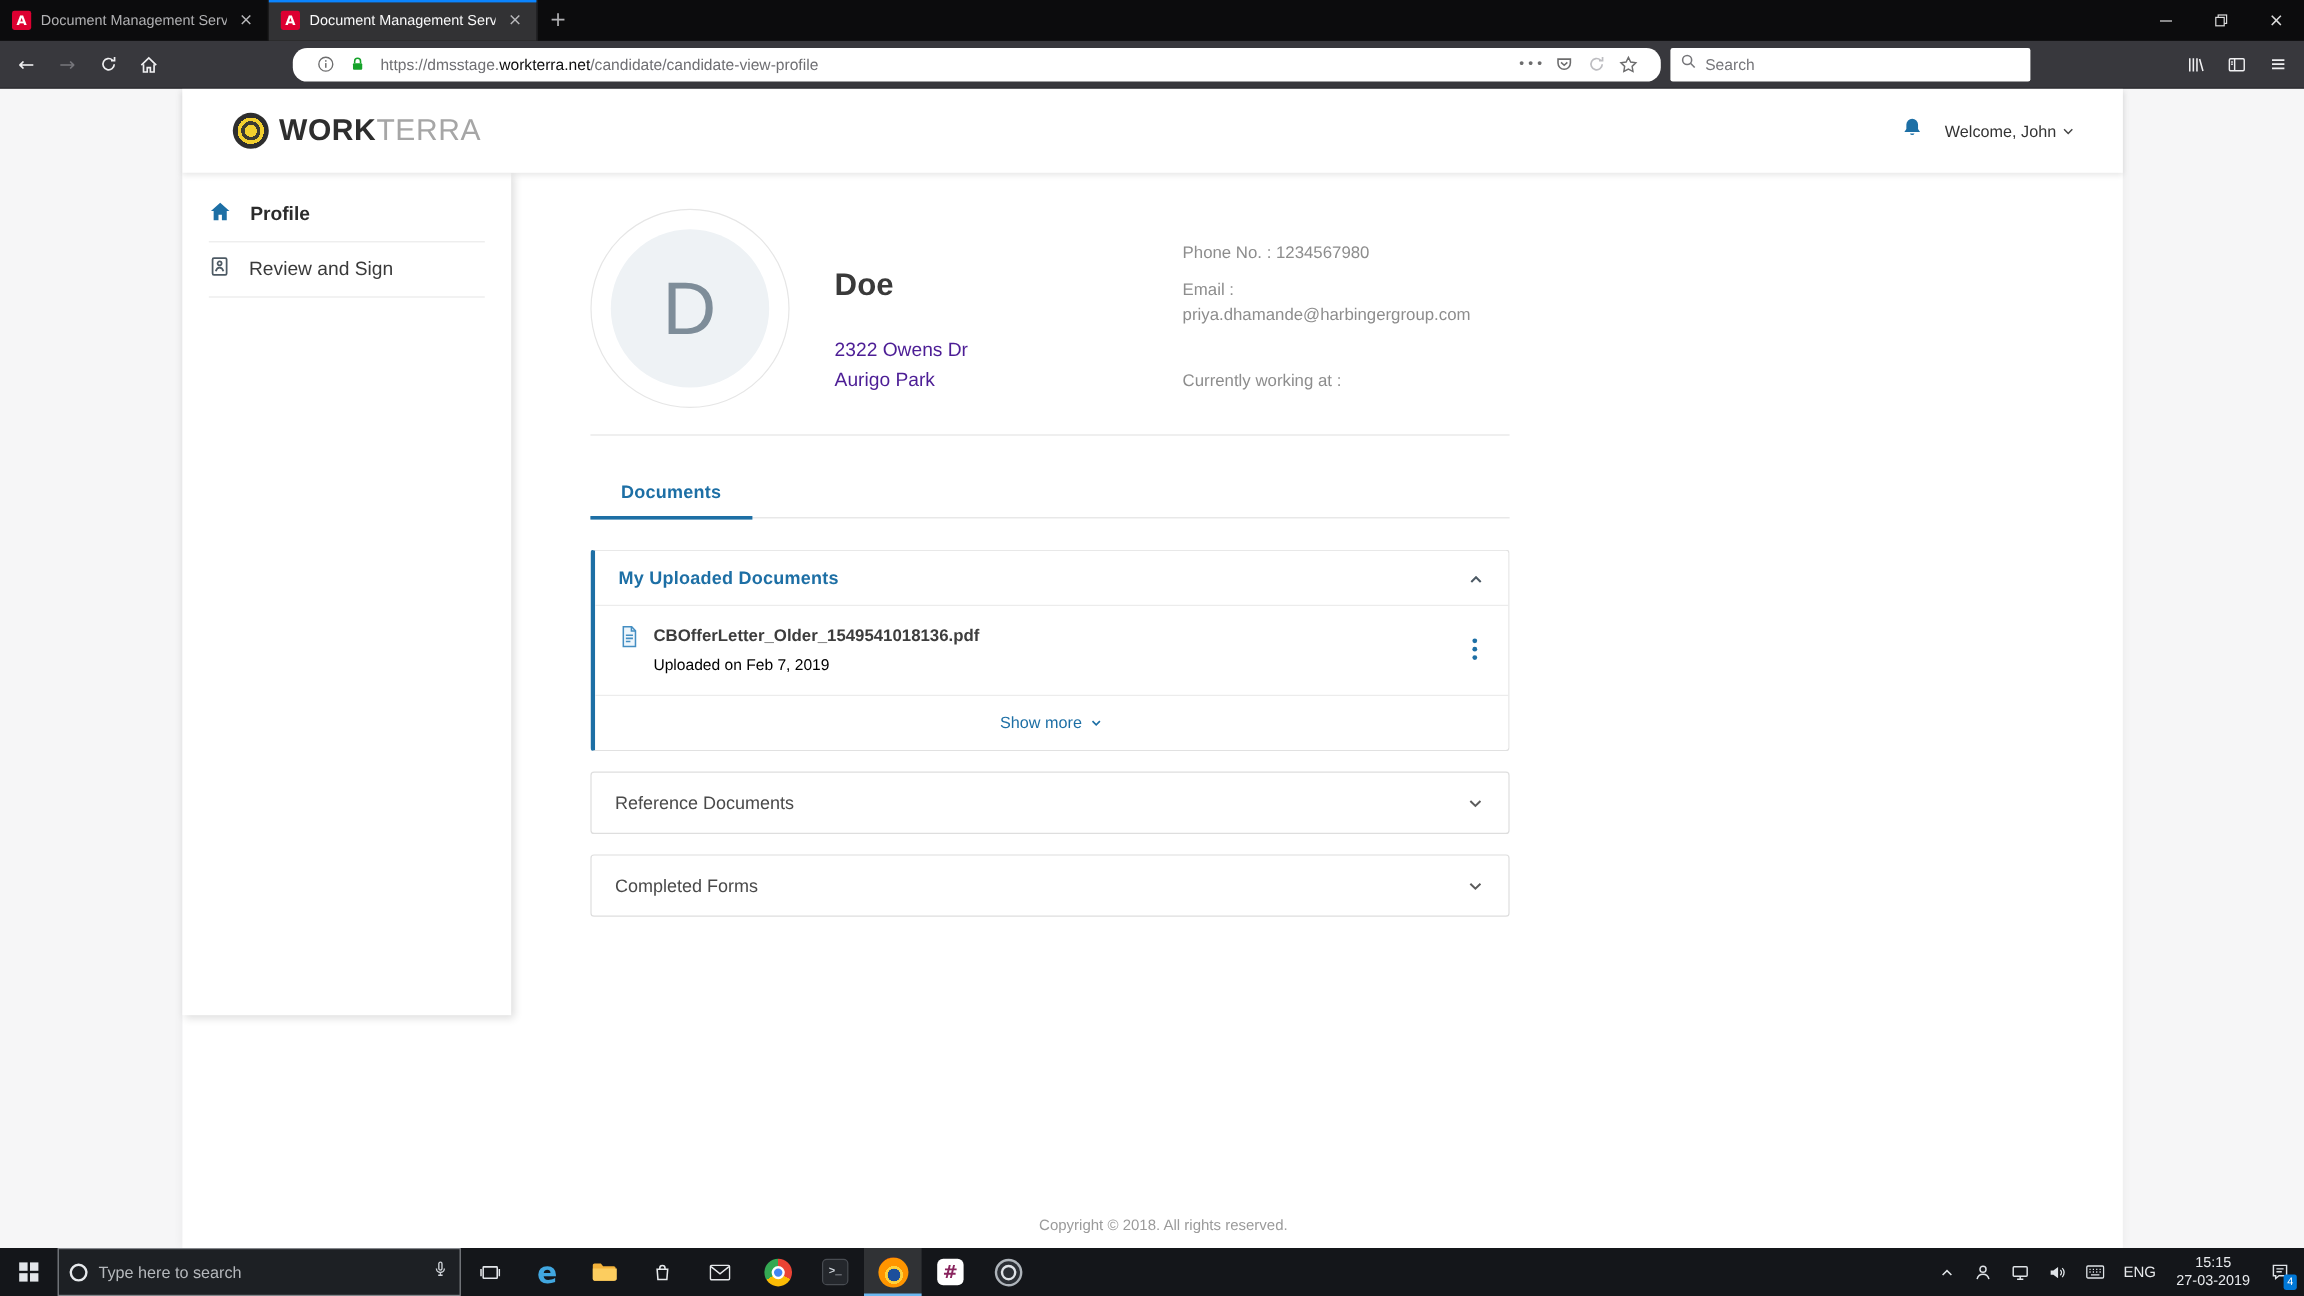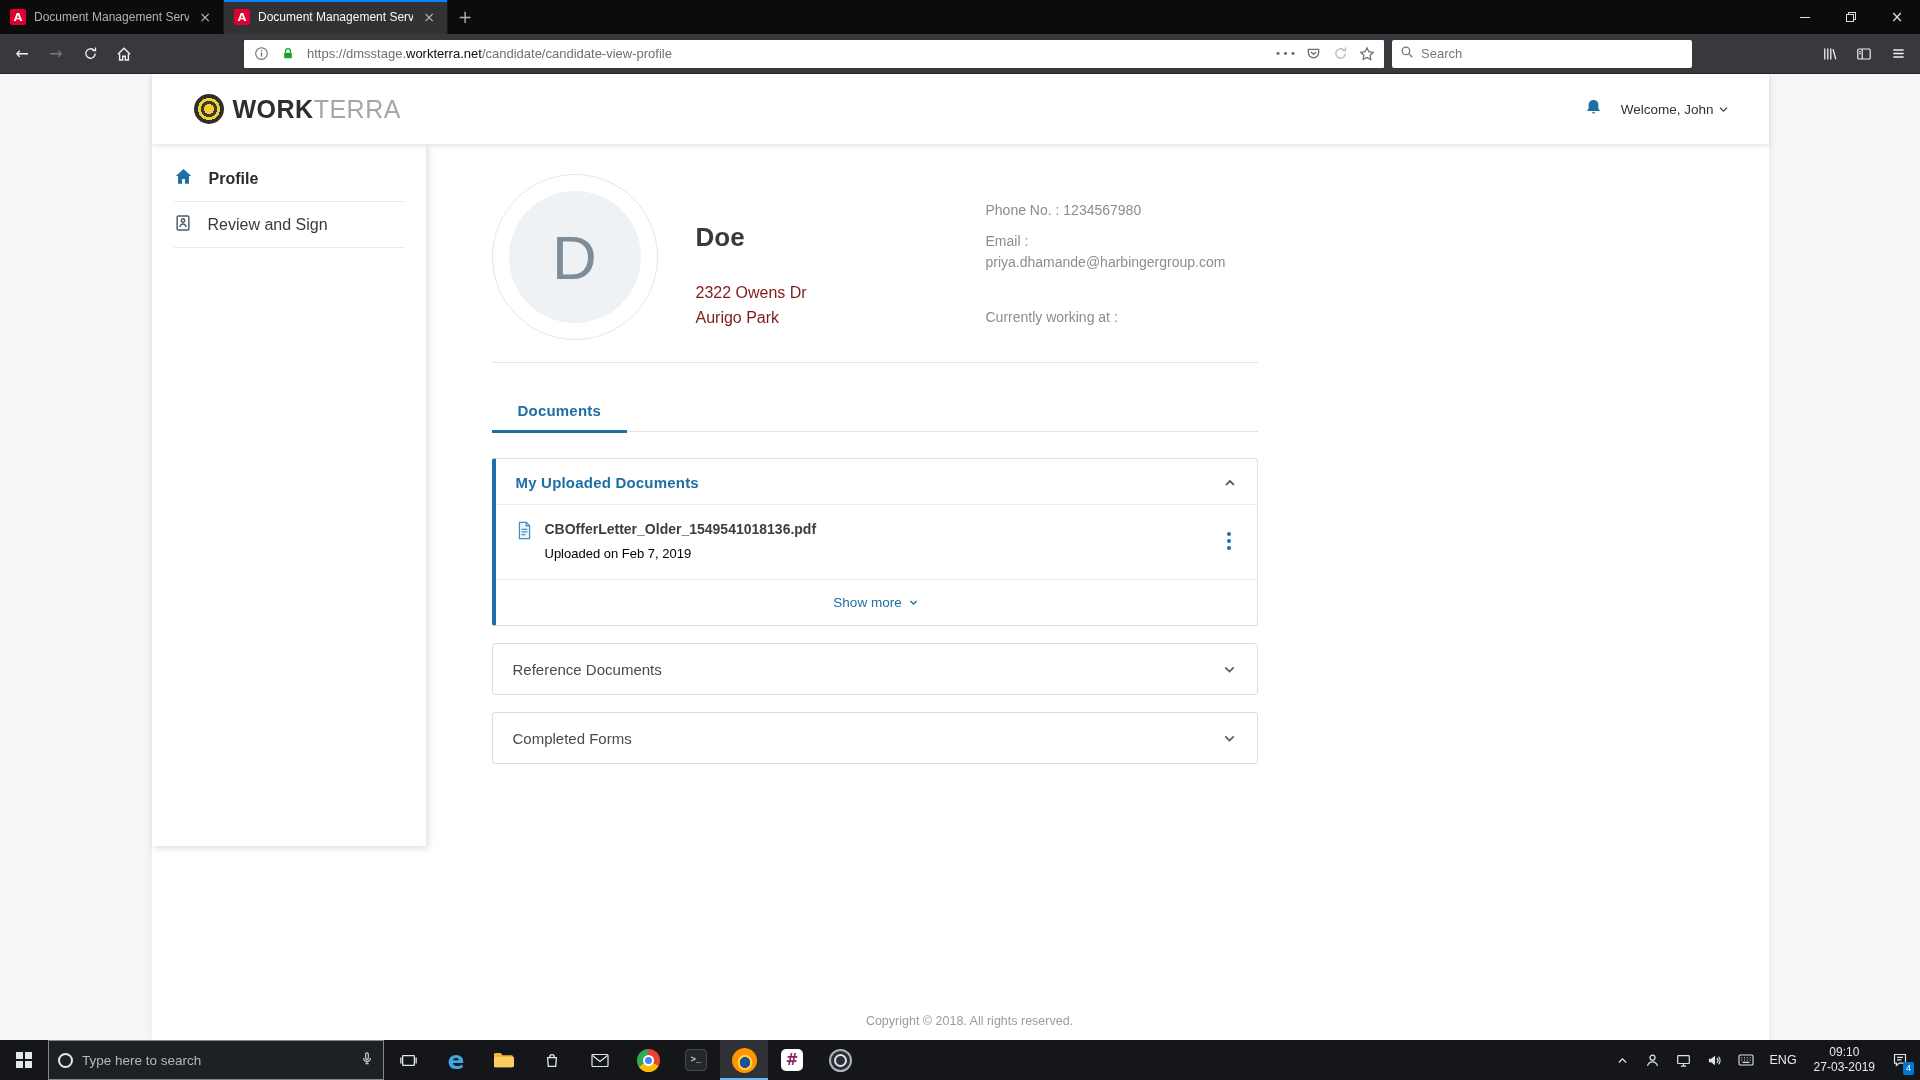--- a/index.html
+++ b/index.html
@@ -18,21 +18,21 @@
   .tab-close { font-size:14px; color:#b9b9bb; padding:0 2px; }
   .newtab { width:34px; display:flex; align-items:center; justify-content:center; color:#b1b1b3; font-size:17px; }
   .win-controls { margin-left:auto; display:flex; }
   .win-btn { width:46px; display:flex; align-items:center; justify-content:center; color:#dcdcdc; font-size:15px; }
   .min-bar { width:10px; height:1px; background:#dcdcdc; display:block; }
 
   .navbar { height:40px; background:#38383d; border-bottom:1px solid #27272b; display:flex; align-items:center; padding:0 6px; gap:2px; }
   .nav-btn { min-width:32px; height:30px; display:flex; align-items:center; justify-content:center; color:#f0f0f2; font-size:16px; border-radius:2px; }
   .nav-btn.disabled { color:#76767b; }
   .nav-spacer { width:100px; } .nav-spacer2 { width:118px; }
-  .urlbar { flex:1; height:28px; background:#fff; border-radius:1px; display:flex; align-items:center; padding:0 4px; gap:1px; font-size:13px; }
+  .urlbar { flex:1; height:28px; background:#fff; border-radius:12px; display:flex; align-items:center; padding:0 14px; gap:1px; font-size:13px; }
   .ub-ic { width:26px; height:100%; display:flex; align-items:center; justify-content:center; color:#6d6d6e; }
   .ub-ic.dots { font-size:11px; letter-spacing:1px; color:#6d6d6e; }
   .ub-ic.faded { color:#bdbdc1; }
   .url-text { flex:1; padding-left:5px; white-space:nowrap; overflow:hidden; color:#0c0c0d; }
   .u-dim { color:#6f6f73; } .u-dom { color:#0c0c0d; }
   .searchbar { width:300px; height:28px; background:#fff; border-radius:2px; display:flex; align-items:center; padding:0 8px; gap:7px; margin-left:6px; color:#76767a; }
   .searchbar input { border:0; outline:0; flex:1; font:13px "Liberation Sans",sans-serif; color:#0c0c0d; background:transparent; }
   .searchbar input::placeholder { color:#76767a; }
 
   
@@ -51,21 +51,21 @@
   .side-item { margin:0 22px; height:46px; display:flex; align-items:center; gap:16px; border-bottom:1px solid #eaeaea; font-size:16px; color:#3a3a3a; }
   .side-item.active { font-weight:700; color:#2b2b2b; }
 
   .main { flex:1; padding:30px 0 0 66px; }
   .content { width:766px; }
   .profile-row { display:flex; }
   .avatar-ring { width:166px; height:166px; border-radius:50%; border:1px solid #e6e6e6; display:flex; align-items:center; justify-content:center; flex:0 0 166px; }
   .avatar { width:132px; height:132px; border-radius:50%; background:#eef2f5; color:#7e8d99; font-size:62px; display:flex; align-items:center; justify-content:center; }
   .who { margin-left:38px; padding-top:48px; }
   .name { font-size:26px; font-weight:700; color:#3a3a3a; }
-  .addr { margin-top:28px; font-size:16px; color:#7f1d1d; line-height:1.55; }
+  .addr { margin-top:28px; font-size:16px; color:#4c1d95; line-height:1.55; }
   .contact { margin-left:auto; width:272px; padding-top:26px; font-size:14px; color:#8d8d8d; line-height:21px; }
   .c-phone { margin-bottom:10px; }
   .c-work { margin-top:34px; }
   .pdivider { margin-top:22px; border-top:1px solid #e5e5e5; }
 
   .doc-tabs { margin-top:26px; border-bottom:1px solid #e3e3e3; display:flex; }
   .doc-tab { padding:13px 26px 11px; font-size:15px; font-weight:700; color:#1d6fa5; border-bottom:3px solid #1d6fa5; margin-bottom:-2px; letter-spacing:.2px; }
 
   .upload-card { margin-top:26px; border:1px solid #e1e1e1; border-left:4px solid #1d6fa5; border-radius:3px; background:#fff; }
   .card-head { display:flex; align-items:center; padding:15px 20px 13px; border-bottom:1px solid #ececec; }
@@ -438,21 +438,21 @@
           </svg>
       </div>
       <div class="tray-item">
         <svg width="16" height="14" viewBox="0 0 16 14" fill="none" stroke="#dfe3e7" stroke-width="1.1">
             <rect x="1" y="2" width="14" height="10" rx="1"></rect>
             <path d="M3.2 4.8h1M6 4.8h1M8.8 4.8h1M11.6 4.8h1M3.2 7h1M6 7h1M8.8 7h1M11.6 7h1M4.5 9.4h7"></path>
           </svg>
       </div>
       <div class="tray-item lang">ENG</div>
       <div class="tray-item clock">
-        <span>09:10</span>
+        <span>15:15</span>
         <span>27-03-2019</span>
       </div>
       <div class="tray-item">
         <svg width="16" height="16" viewBox="0 0 16 16" fill="none" stroke="#dfe3e7" stroke-width="1.2">
             <path d="M2.5 2.5h11v8.6H7.2L4.4 13.4v-2.3H2.5z"></path>
             <path d="M5 5.4h6M5 7.8h4.5"></path>
           </svg>
         <span class="badge">4</span>
       </div>
     </div>

